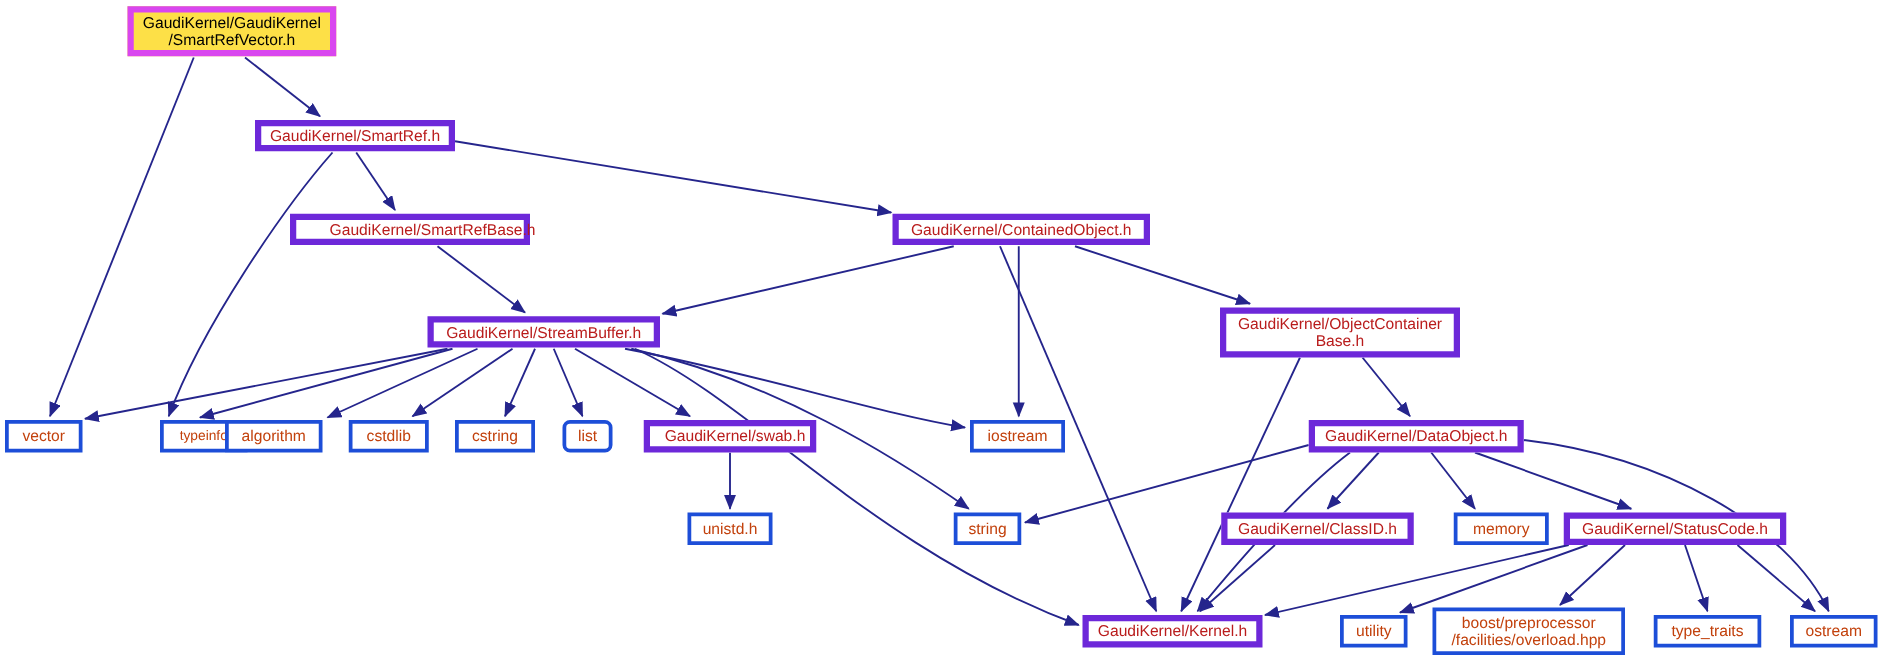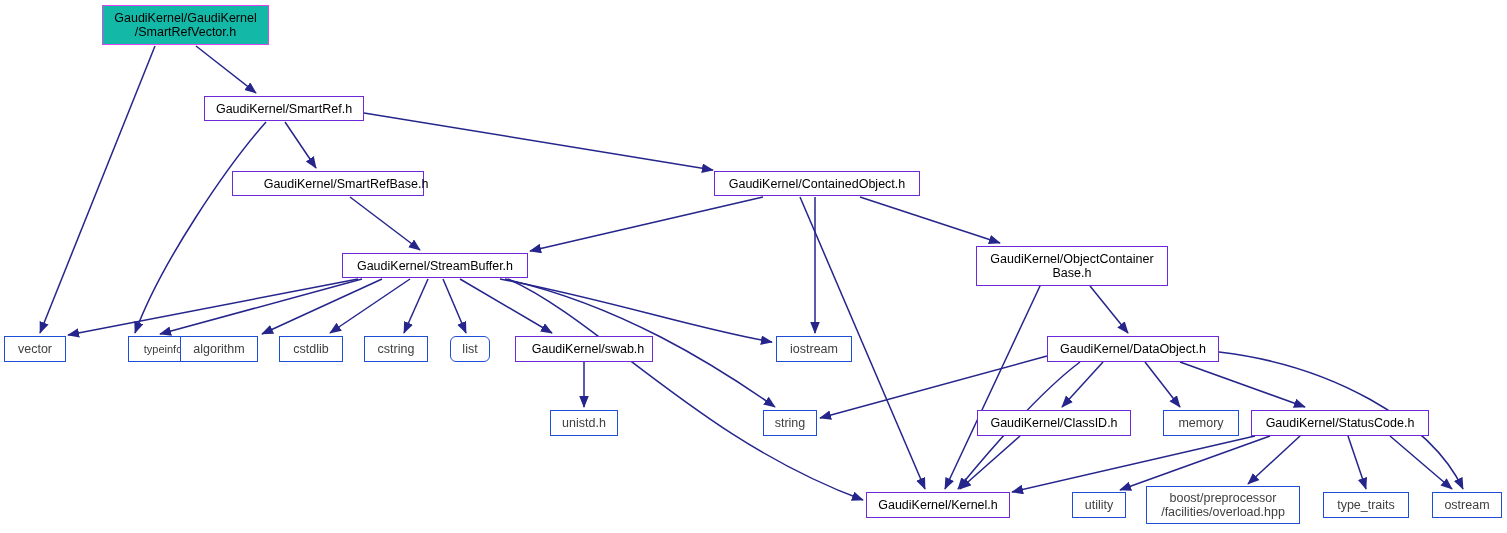--- a/index.html
+++ b/index.html
@@ -2,23 +2,23 @@
 <html><head>
 <meta charset="utf-8">
 <style>
   html,body{margin:0;padding:0;background:#ffffff;}
   body{font-family:"Liberation Sans","DejaVu Sans",sans-serif;}
   #graph-root{position:relative;width:1507px;height:533px;background:#ffffff;overflow:hidden;}
   svg#edges{position:absolute;left:0;top:0;width:1507px;height:533px;}
   .node{position:absolute;box-sizing:border-box;display:flex;align-items:center;justify-content:center;
         text-align:center;line-height:1.12;background:#ffffff;white-space:pre;}
   .node span{display:block;pointer-events:none;}
-  .node.sys{border:1px solid #1d4ed8;color:#404040;}
-  .node.hdr{border:1px solid #6d28d9;color:#000000;}
-  .node.root{border:1px solid #d946ef;background:#14b8a6;color:#000000;}
+  .node.sys{border:3px solid #1d4ed8;color:#c2410c;}
+  .node.hdr{border:5px solid #6d28d9;color:#b91c1c;}
+  .node.root{border:5px solid #d946ef;background:#fde047;color:#000000;}
 </style>
 </head>
 <body>
 
 <div id="graph-root">
   <svg id="edges" viewBox="0 0 1507 533" xmlns="http://www.w3.org/2000/svg">
     <defs>
       <marker id="arrow" markerWidth="9" markerHeight="9" refX="7.4" refY="3.2" orient="auto" markerUnits="strokeWidth">
         <path d="M0,0 L8,3.2 L0,6.4 z" fill="#25258c"></path>
       </marker>

